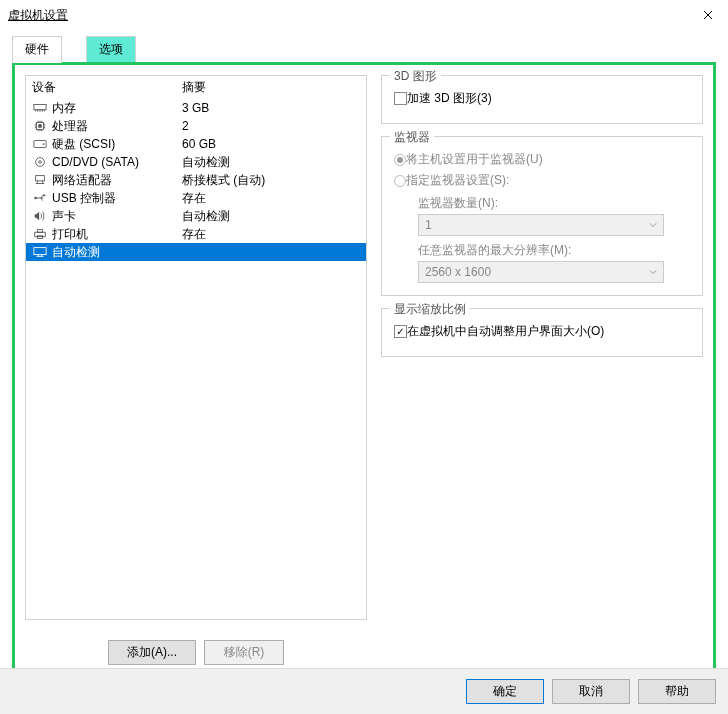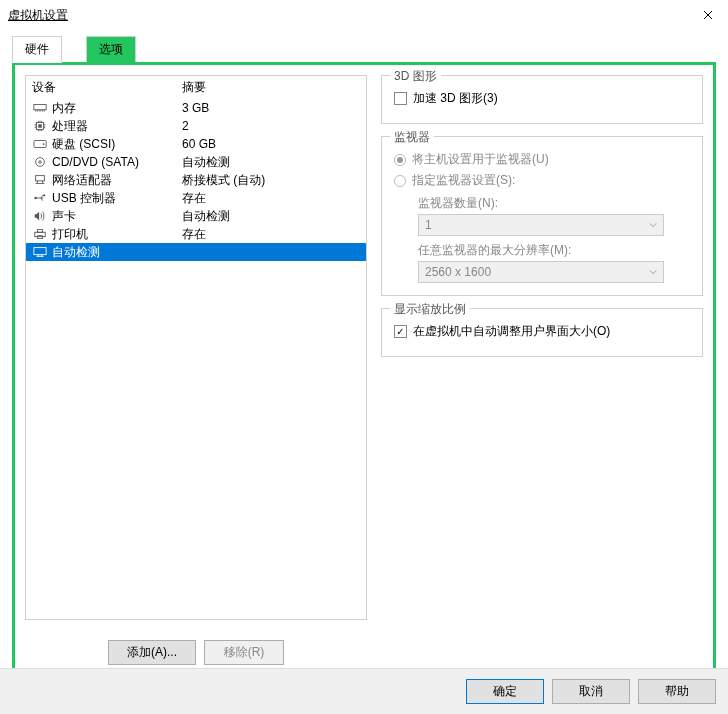--- a/index.html
+++ b/index.html
@@ -5,21 +5,21 @@
     * { box-sizing: border-box; margin: 0; padding: 0; font-family: "Microsoft YaHei", "Segoe UI", sans-serif; font-size: 12px; }
     body { background: #fff; width: 728px; height: 714px; position: relative; overflow: hidden; }
     
     .titlebar { height: 30px; display: flex; align-items: center; padding: 0 8px; }
     .titlebar-title { flex: 1; text-decoration: underline; }
     .close-btn { width: 40px; height: 30px; display: flex; align-items: center; justify-content: center; cursor: pointer; margin-right: -8px; }
     .close-btn svg { width: 10px; height: 10px; }
     
     .tabs { display: flex; padding-left: 12px; margin-top: 6px; gap: 24px; }
     .tab { padding: 4px 12px; border: 1px solid #d0d0d0; border-bottom: none; background: #fff; cursor: pointer; position: relative; z-index: 2; }
-    .tab.inactive { background: #22c55e; z-index: 0; }
+    .tab.inactive { background: #5eead4; z-index: 0; }
     .tab.active { border-bottom: 1px solid #fff; margin-bottom: -1px; }
     
     .tab-content { border: 3px solid #22c55e; margin: 0 12px; padding: 10px; height: 616px; display: flex; gap: 14px; }
     
     .left-panel { width: 342px; display: flex; flex-direction: column; }
     .device-list { border: 1px solid #d0d0d0; flex: 1; }
     .device-header { display: flex; padding: 3px 6px; }
     .device-header .col-device { width: 150px; }
     .device-header .col-summary { flex: 1; }
     .device-row { display: flex; align-items: center; padding: 2px 6px; cursor: pointer; height: 18px; }
@@ -28,21 +28,21 @@
     .device-row .device-name { width: 130px; }
     .device-row .device-summary { flex: 1; }
     
     .left-buttons { display: flex; justify-content: center; gap: 8px; margin-top: 20px; }
     .action-btn { padding: 3px 18px; border: 1px solid #adadad; background: #e1e1e1; cursor: pointer; min-width: 80px; }
     .action-btn:disabled { color: #888; background: #f0f0f0; cursor: default; }
     
     .right-panel { flex: 1; }
     .group { border: 1px solid #d0d0d0; padding: 10px 12px 12px; margin-bottom: 12px; position: relative; }
     .group-title { position: absolute; top: -8px; left: 8px; background: #fff; padding: 0 4px; color: #555; }
-    .group-row { margin: 4px 0; display: flex; align-items: center; gap: 6px; }
+    .group-row { margin: 4px 0; display: flex; align-items: center; }
     .indent { margin-left: 24px; }
     .checkbox { width: 13px; height: 13px; border: 1px solid #888; display: inline-flex; align-items: center; justify-content: center; cursor: pointer; background: #fff; }
     .checkbox.checked::after { content: "✓"; font-size: 10px; line-height: 1; }
     .radio { width: 12px; height: 12px; border: 1px solid #888; border-radius: 50%; display: inline-flex; align-items: center; justify-content: center; cursor: pointer; background: #fff; }
     .radio.selected::after { content: ""; width: 6px; height: 6px; background: #333; border-radius: 50%; }
     .radio.disabled { border-color: #bbb; }
     .radio.selected.disabled::after { background: #999; }
     .label-disabled { color: #888; }
     
     .field-label { margin: 6px 0 2px; }

